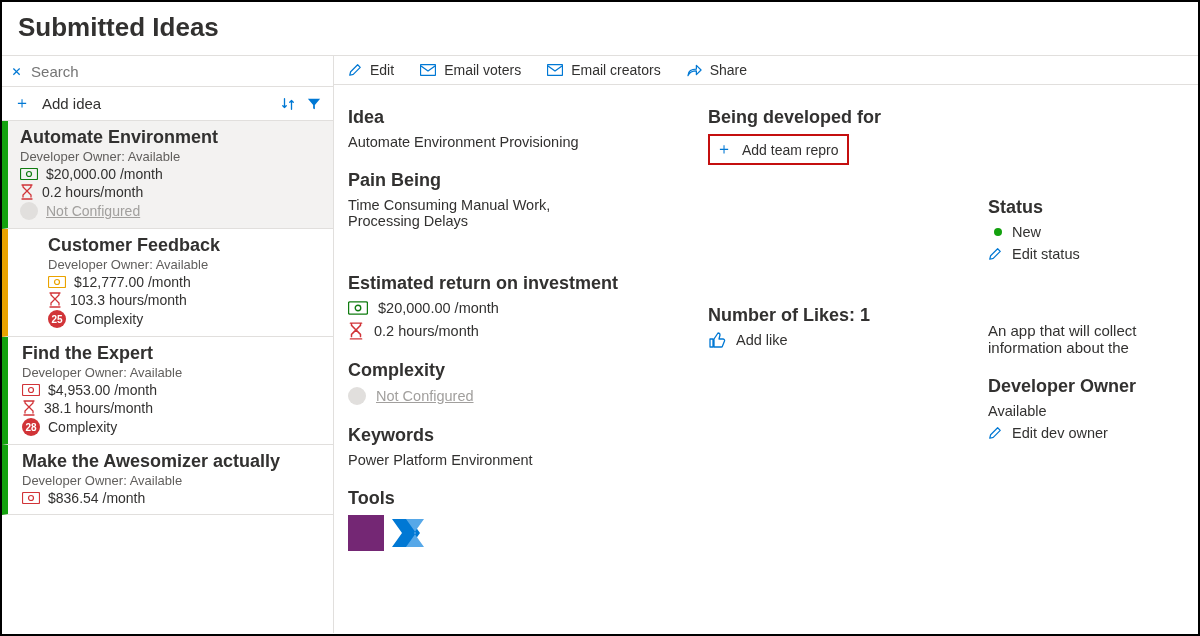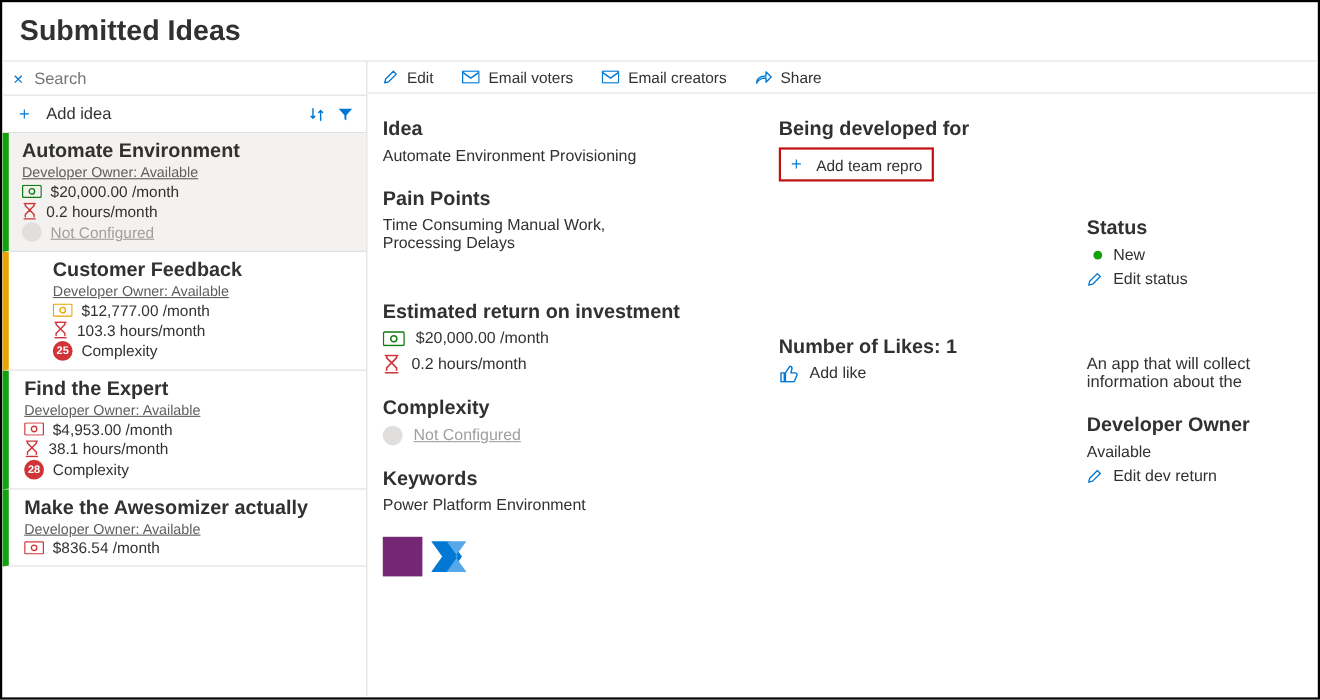--- a/index.html
+++ b/index.html
@@ -78,21 +78,20 @@
     font-size: 18px;
     font-weight: 600;
     white-space: nowrap;
     overflow: hidden;
     text-overflow: ellipsis;
   }
   .idea-sub {
     font-size: 13px;
     color: #605e5c;
     margin-top: 1px;
-    text-decoration: underline;
   }
   .idea-line {
     display: flex;
     align-items: center;
     gap: 8px;
     margin-top: 2px;
     font-size: 14px;
   }
   .money-green { color: #107c10; }
   .money-yellow { color: #eaa300; }
@@ -348,21 +347,21 @@
     </div>
 
     <div class="detail-body">
 
       <div class="col1">
         <div>
           <div class="sec-h">Idea</div>
           <div class="sec-v">Automate Environment Provisioning</div>
         </div>
         <div>
-          <div class="sec-h">Pain Points</div>
+          <div class="sec-h">Pain Being</div>
           <div class="sec-v" style="max-width:260px">Time Consuming Manual Work, Processing Delays</div>
         </div>
         <div style="margin-top:44px">
           <div class="sec-h">Estimated return on investment</div>
           <div class="line" style="margin-top:4px">
             <span class="money-green">
               <svg width="20" height="14" viewBox="0 0 18 12">
                   <rect x="0.5" y="0.5" width="17" height="11" rx="1" fill="none" stroke="currentColor" stroke-width="1.2"></rect>
                   <circle cx="9" cy="6" r="2.5" fill="none" stroke="currentColor" stroke-width="1.2"></circle>
                 </svg>
@@ -383,20 +382,21 @@
           <div class="line muted">
             <span class="complexity-badge gray"></span>
             <span>Not Configured</span>
           </div>
         </div>
         <div>
           <div class="sec-h">Keywords</div>
           <div class="sec-v">Power Platform Environment</div>
         </div>
         <div>
+          <div class="sec-h">Tools</div>
           <div class="tools-row">
             <div class="tool-tile tile-purple"></div>
             <div class="tool-tile">
               <svg width="36" height="36" viewBox="0 0 36 36">
                   <path d="M0 4 L18 4 L28 18 L18 32 L0 32 L10 18 Z" fill="#0078d4"></path>
                   <path d="M14 4 L32 4 L22 18 L32 32 L14 32 L24 18 Z" fill="#57a8e8"></path>
                 </svg>
             </div>
           </div>
         </div>
@@ -444,19 +444,19 @@
         </div>
         <div>
           <div class="sec-h">Developer Owner</div>
           <div class="sec-v">Available</div>
           <div class="link-line" style="margin-top:6px">
             <span class="pen">
               <svg width="14" height="14" viewBox="0 0 16 16">
                   <path d="M2 14l1-4 8-8 3 3-8 8-4 1z" fill="none" stroke="#0078d4" stroke-width="1.4" stroke-linejoin="round"></path>
                 </svg>
             </span>
-            <span>Edit dev return</span>
+            <span>Edit dev owner</span>
           </div>
         </div>
       </div>
     </div>
   </div>
 </div>
 
 </body></html>

